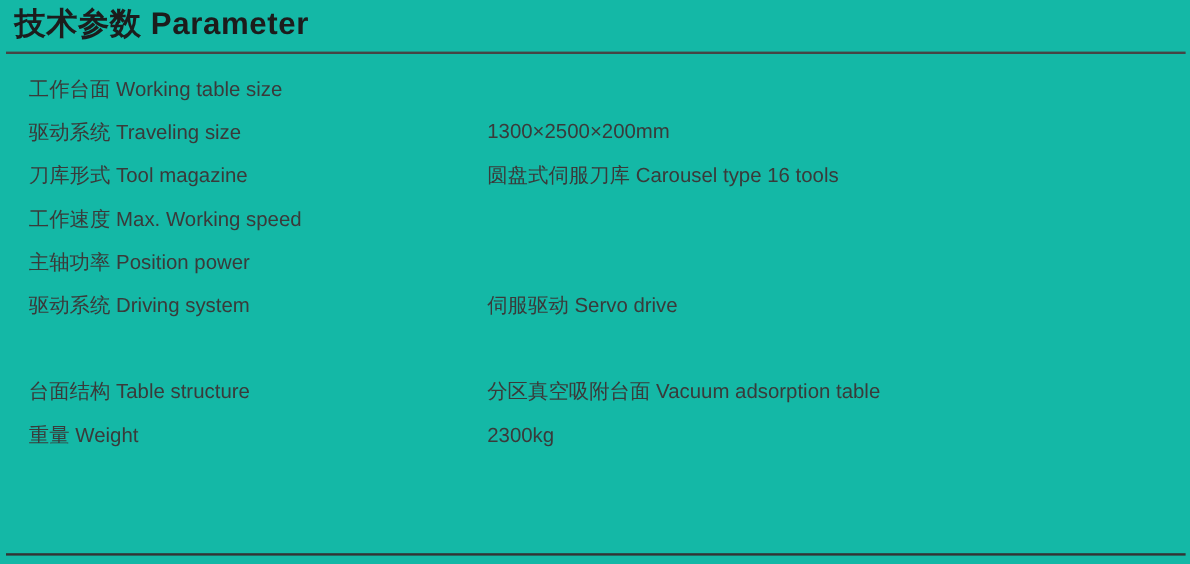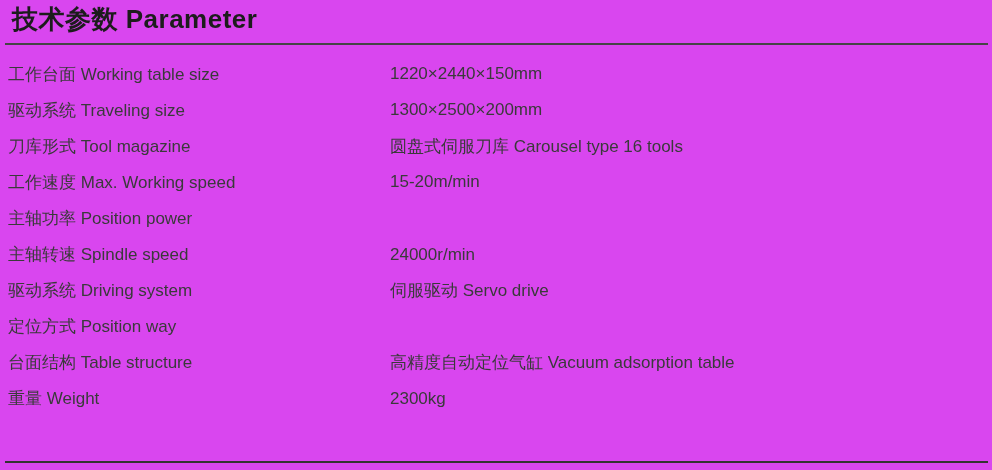--- a/index.html
+++ b/index.html
@@ -4,21 +4,21 @@
 <style>
   html, body {
     margin: 0;
     padding: 0;
     background: #e9e8e8;
   }
   .sheet {
     position: relative;
     width: 992px;
     height: 470px;
-    background: #d946ef;
+    background: #14b8a6;
     font-family: "Liberation Sans", "DejaVu Sans", sans-serif;
     overflow: hidden;
   }
   .title {
     position: absolute;
     left: 12px;
     top: 2px;
     font-size: 26px;
     font-weight: bold;
     color: #1c1c1c;
@@ -38,80 +38,73 @@
     position: absolute;
     top: 56px;
     left: 0;
     right: 0;
   }
   .row {
     display: grid;
     grid-template-columns: 382px 1fr;
     height: 36.1px;
     align-items: center;
-    padding-left: 8px;
+    padding-left: 24px;
     font-size: 17px;
     color: #3a3a3a;
   }
   .row .label { white-space: nowrap; }
   .row .value { white-space: nowrap; }
 </style>
 </head>
 <body>
 
 <div class="sheet">
 
   <div class="title">技术参数 Parameter</div>
 
   <div class="rule top"></div>
 
   <div class="rows">
 
     <div class="row">
       <div class="label">工作台面 Working table size</div>
-      <div class="value">1220×2440×150mm</div>
     </div>
 
     <div class="row">
       <div class="label">驱动系统 Traveling size</div>
       <div class="value">1300×2500×200mm</div>
     </div>
 
     <div class="row">
       <div class="label">刀库形式 Tool magazine</div>
       <div class="value">圆盘式伺服刀库 Carousel type 16 tools</div>
     </div>
 
 
     <div class="row">
       <div class="label">工作速度 Max. Working speed</div>
-      <div class="value">15-20m/min</div>
     </div>
 
     <div class="row">
       <div class="label">主轴功率 Position power</div>
     </div>
 
-    <div class="row">
-      <div class="label">主轴转速 Spindle speed</div>
-      <div class="value">24000r/min</div>
-    </div>
 
     <div class="row">
       <div class="label">驱动系统 Driving system</div>
       <div class="value">伺服驱动 Servo drive</div>
     </div>
 
     <div class="row">
-      <div class="label">定位方式 Position way</div>
     </div>
 
     <div class="row">
       <div class="label">台面结构 Table structure</div>
-      <div class="value">高精度自动定位气缸 Vacuum adsorption table</div>
+      <div class="value">分区真空吸附台面 Vacuum adsorption table</div>
     </div>
 
     <div class="row">
       <div class="label">重量 Weight</div>
       <div class="value">2300kg</div>
     </div>
 
   </div>
 
   <div class="rule bottom"></div>

